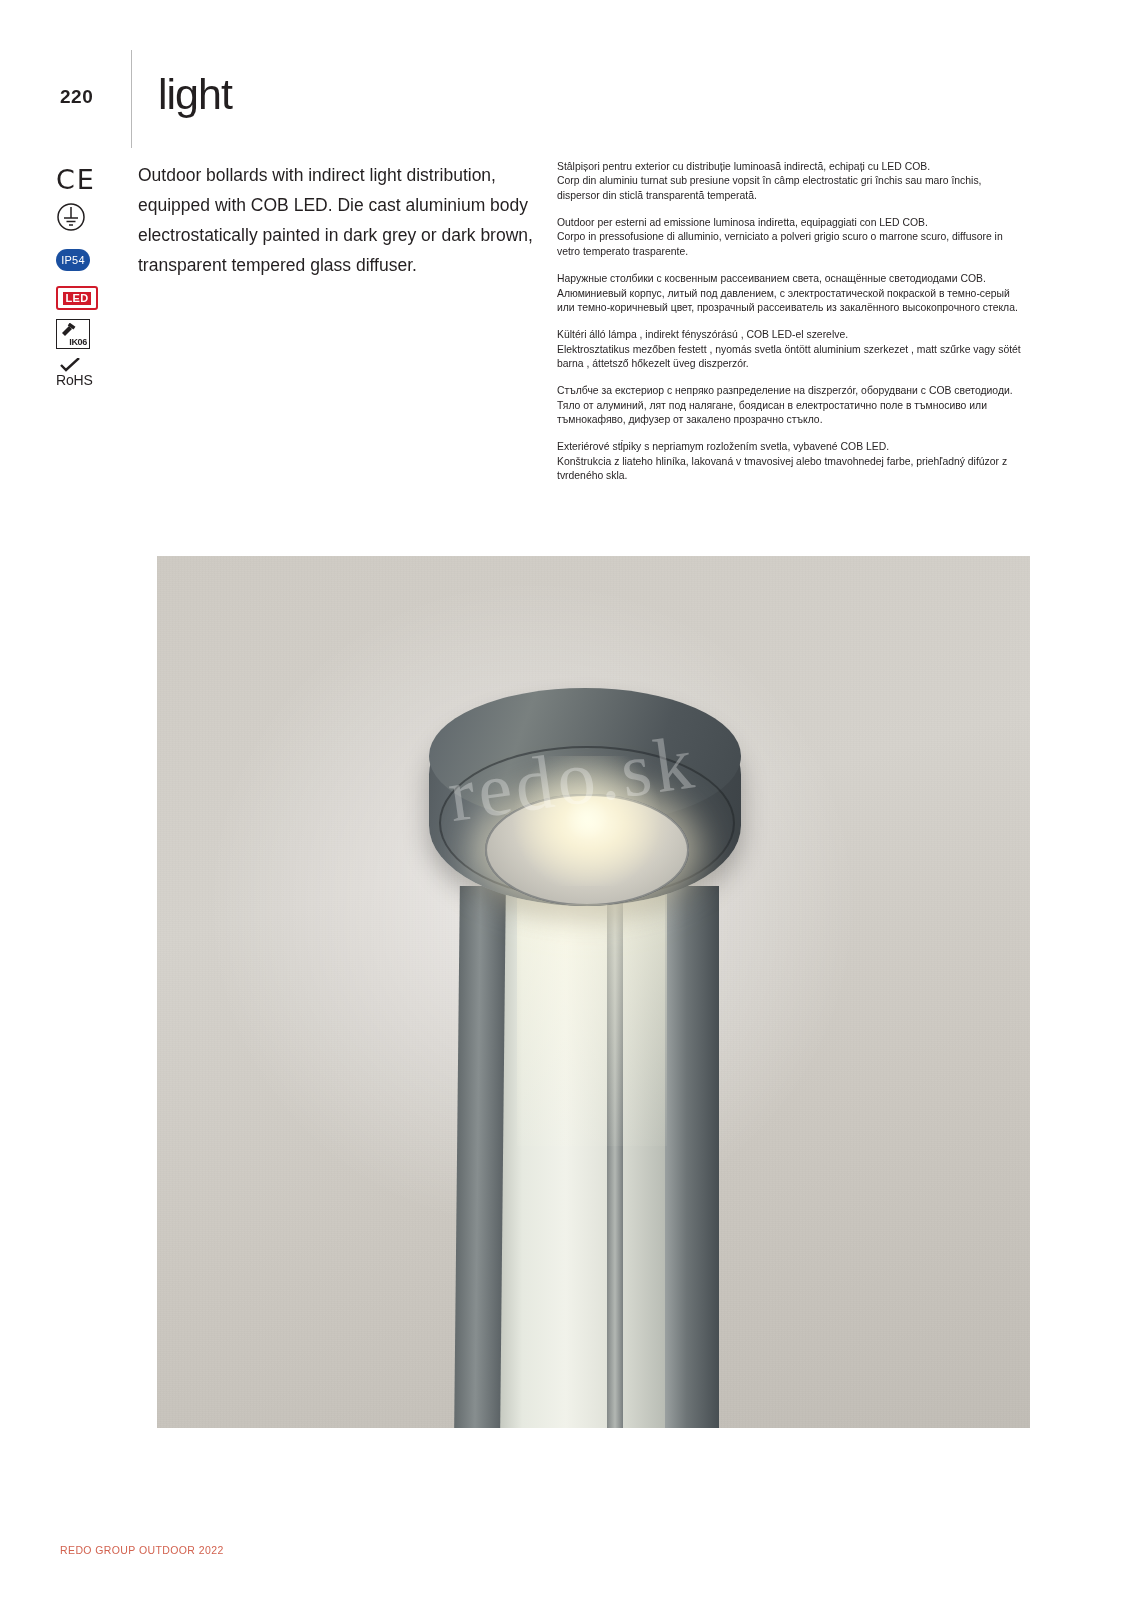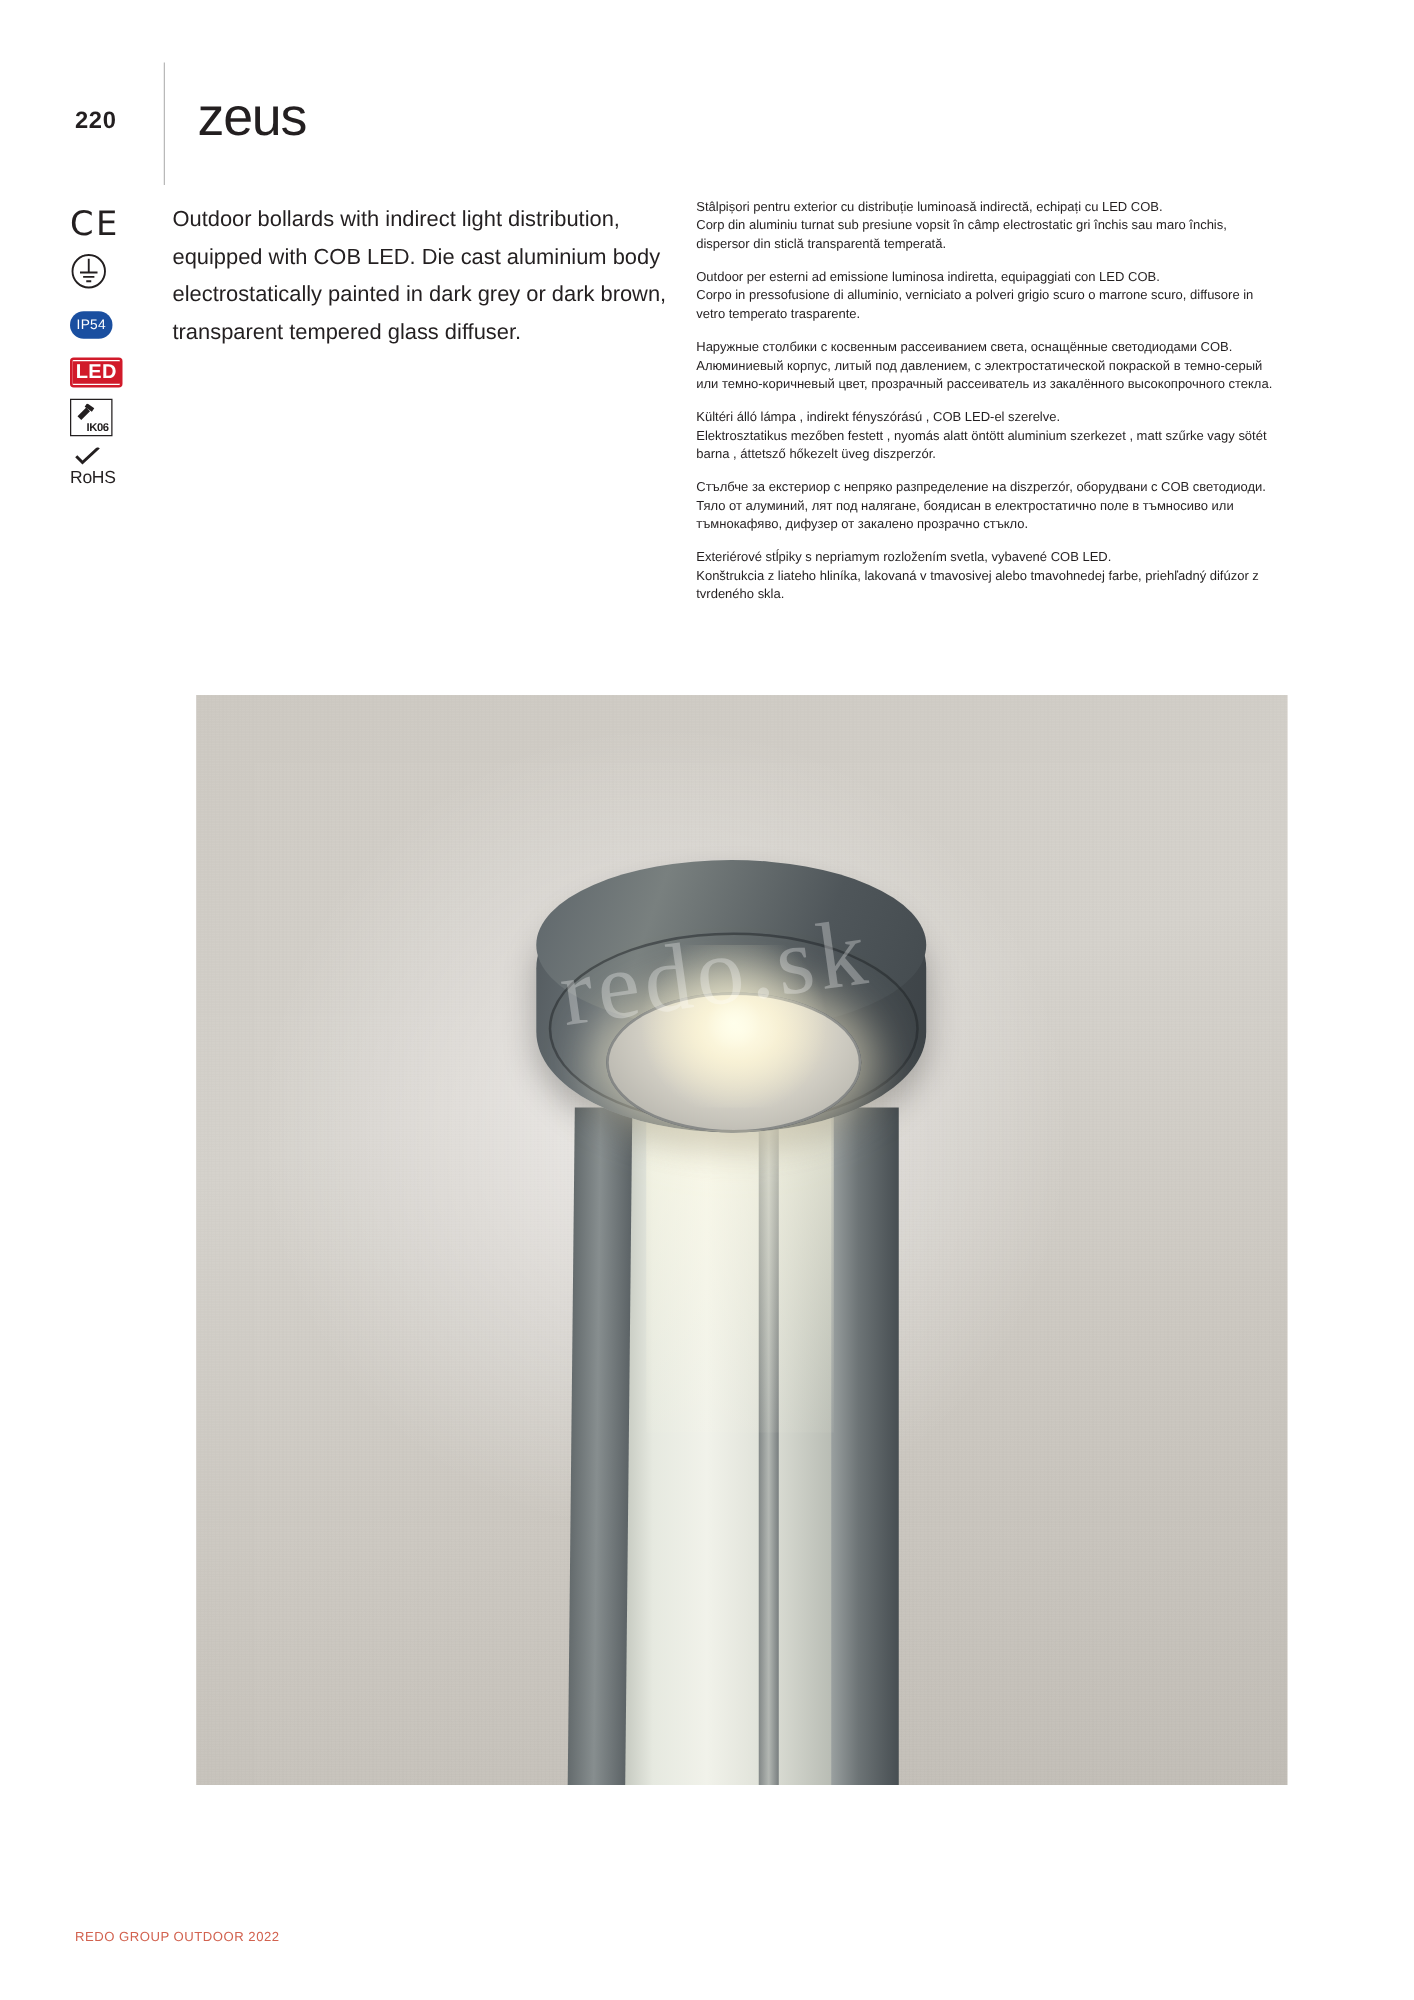--- a/index.html
+++ b/index.html
@@ -86,21 +86,21 @@
   .led-badge {
     width: 38px; height: 20px;
     border: 2px solid #d11a2a;
     border-radius: 3px;
     background: #ffffff;
     display: flex; align-items: center; justify-content: center;
   }
   .led-badge span {
     background: #d11a2a;
     color: #fff;
-    font-size: 16px;
+    font-size: 11px;
     font-weight: bold;
     padding: 1px 3px;
     line-height: 1;
     letter-spacing: 0.3px;
   }
   .ik-badge {
     width: 32px; height: 28px;
     border: 1.5px solid #231f20;
     position: relative;
     background: #fff;
@@ -305,21 +305,21 @@
     color: #d2624f;
   }
 </style>
 </head>
 <body>
 
 <div class="page">
 
   <div class="page-number">220</div>
   <div class="header-rule"></div>
-  <div class="brand-title">zeus</div>
+  <div class="brand-title">light</div>
 
   <div class="icon-col">
 
     <div class="icon-box">
       <span class="ce-mark">CE</span>
     </div>
 
     <div class="icon-box earth-icon">
       <svg width="30" height="30" viewBox="0 0 30 30">
         <circle cx="15" cy="15" r="13" fill="none" stroke="#231f20" stroke-width="1.5"></circle>
@@ -374,21 +374,21 @@
     <div class="trans-block">
       <p>Outdoor per esterni ad emissione luminosa indiretta, equipaggiati con LED COB.</p>
       <p>Corpo in pressofusione di alluminio, verniciato a polveri grigio scuro o marrone scuro, diffusore in vetro temperato trasparente.</p>
     </div>
     <div class="trans-block">
       <p>Наружные столбики с косвенным рассеиванием света, оснащённые светодиодами COB.</p>
       <p>Алюминиевый корпус, литый под давлением, с электростатической покраской в темно-серый или темно-коричневый цвет, прозрачный рассеиватель из закалённого высокопрочного стекла.</p>
     </div>
     <div class="trans-block">
       <p>Kültéri álló lámpa , indirekt fényszórású , COB LED-el szerelve.</p>
-      <p>Elektrosztatikus mezőben festett , nyomás alatt öntött aluminium szerkezet , matt szűrke vagy sötét barna , áttetsző hőkezelt üveg diszperzór.</p>
+      <p>Elektrosztatikus mezőben festett , nyomás svetla öntött aluminium szerkezet , matt szűrke vagy sötét barna , áttetsző hőkezelt üveg diszperzór.</p>
     </div>
     <div class="trans-block">
       <p>Стълбче за екстериор с непряко разпределение на diszperzór, оборудвани с COB светодиоди.</p>
       <p>Тяло от алуминий, лят под налягане, боядисан в електростатично поле в тъмносиво или тъмнокафяво, дифузер от закалено прозрачно стъкло.</p>
     </div>
     <div class="trans-block">
       <p>Exteriérové stĺpiky s nepriamym rozložením svetla, vybavené COB LED.</p>
       <p>Konštrukcia z liateho hliníka,  lakovaná v tmavosivej alebo tmavohnedej farbe, priehľadný difúzor z tvrdeného skla.</p>
     </div>
   </div>

